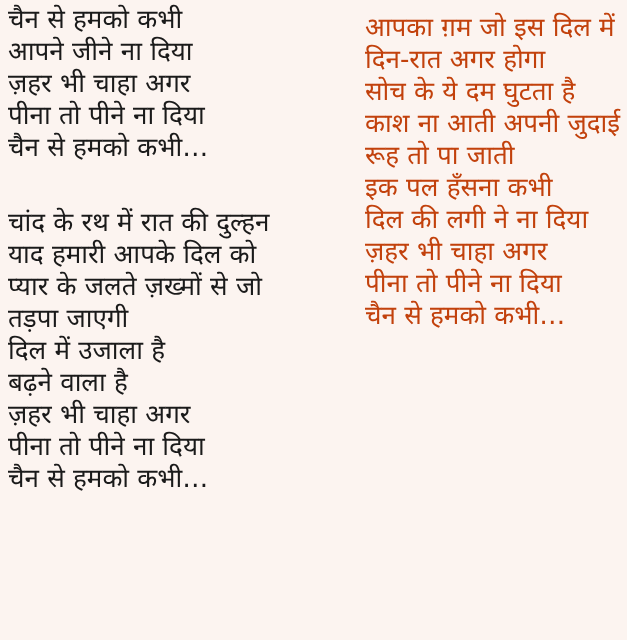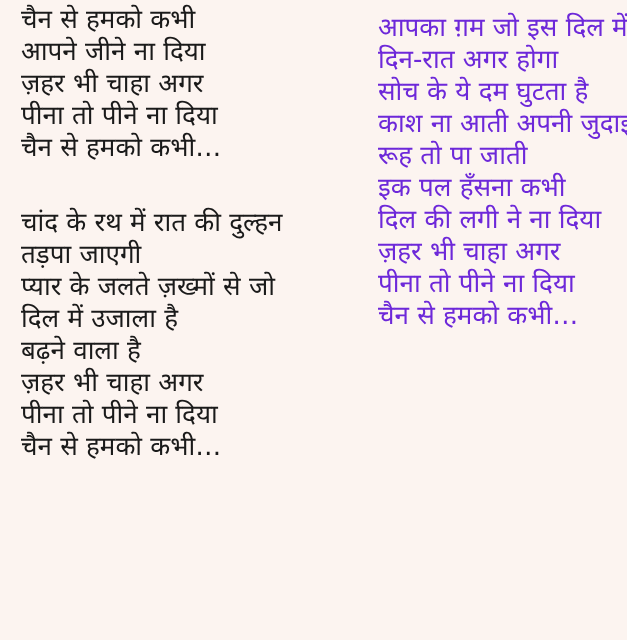--- a/index.html
+++ b/index.html
@@ -10,21 +10,20 @@
     width: 627px;
     height: 640px;
     background: #fcf4f0;
     overflow: hidden;
     position: relative;
     font-family: "DejaVu Sans", sans-serif;
   }
   .lyrics-page {
     position: absolute;
     inset: 0;
-    margin-left: 13px;
   }
   .column {
     position: absolute;
     color: #1a1a1a;
     font-size: 26px;
     line-height: 32px;
     white-space: nowrap;
     font-weight: 400;
   }
   .column-left {
@@ -51,30 +50,31 @@
   <section class="column column-left" style="color: rgb(26, 26, 26);">
       <div class="stanza">
         <div class="line">चैन से हमको कभी</div>
         <div class="line">आपने जीने ना दिया</div>
         <div class="line">ज़हर भी चाहा अगर</div>
         <div class="line">पीना तो पीने ना दिया</div>
         <div class="line">चैन से हमको कभी…</div>
       </div>
       <div class="stanza">
         <div class="line">चांद के रथ में रात की दुल्हन</div>
+        <div class="line">याद हमारी आपके दिल को</div>
+        <div class="line">प्यार के जलते ज़ख्मों से जो</div>
         <div class="line">तड़पा जाएगी</div>
-        <div class="line">प्यार के जलते ज़ख्मों से जो</div>
         <div class="line">दिल में उजाला है</div>
         <div class="line">बढ़ने वाला है</div>
         <div class="line">ज़हर भी चाहा अगर</div>
         <div class="line">पीना तो पीने ना दिया</div>
         <div class="line">चैन से हमको कभी…</div>
       </div>
     </section>
-  <section class="column column-right" style="color: #6d28d9;">
+  <section class="column column-right" style="color: #c2410c;">
       <div class="stanza">
         <div class="line">आपका ग़म जो इस दिल में</div>
         <div class="line">दिन-रात अगर होगा</div>
         <div class="line">सोच के ये दम घुटता है</div>
         <div class="line">काश ना आती अपनी जुदाई</div>
         <div class="line">रूह तो पा जाती</div>
         <div class="line">इक पल हँसना कभी</div>
         <div class="line">दिल की लगी ने ना दिया</div>
         <div class="line">ज़हर भी चाहा अगर</div>
         <div class="line">पीना तो पीने ना दिया</div>

